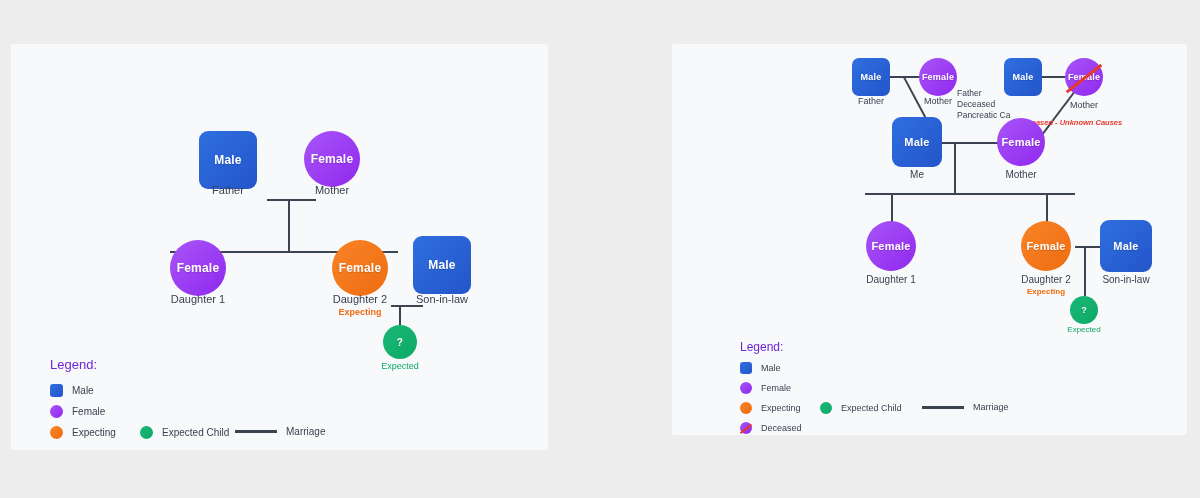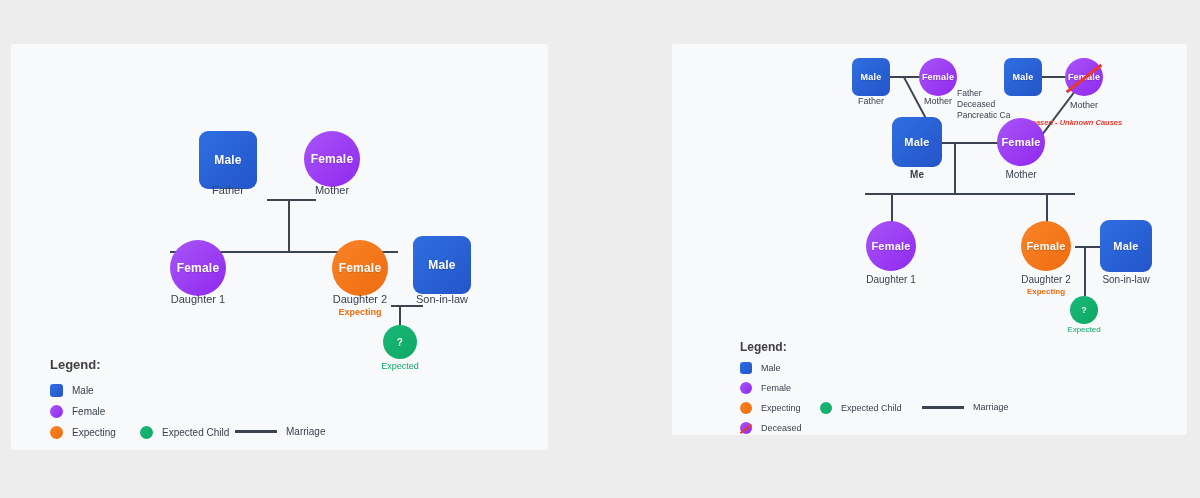--- a/index.html
+++ b/index.html
@@ -56,38 +56,38 @@
 
   .caption{
     position:absolute;
     text-align:center;
     color:#39424f;
     white-space:nowrap;
     line-height:1.25;
   }
   .caption .sub-expect{ display:block; color:#ef6c10; font-weight:bold; }
   .caption .sub-expected{ display:block; color:#0ea865; }
-  .caption.bold{ font-weight:bold; }
+  .caption.bold{ font-weight:normal; }
 
   .note{
     position:absolute;
     color:#39424f;
     line-height:1.28;
     white-space:pre-line;
   }
   .note.dead{
     color:#e8392c;
     font-style:italic;
     font-weight:bold;
     white-space:nowrap;
   }
 
   
   .legend{ position:absolute; }
-  .legend-title{ font-weight:bold; color:#404040; }
+  .legend-title{ font-weight:normal; color:#6d28d9; }
   .legend-row{ position:absolute; display:flex; align-items:center; }
   .sw{ position:relative; flex:0 0 auto; }
   .sw.sq{ border-radius:3px; }
   .sw.ci{ border-radius:50%; }
   .sw.male{ background:linear-gradient(135deg,#2f6fe0 0%,#2355c9 100%); }
   .sw.female{ background:linear-gradient(135deg,#a855f7 0%,#9028ef 100%); }
   .sw.expecting{ background:linear-gradient(135deg,#f98327 0%,#ef6c10 100%); }
   .sw.expected{ background:linear-gradient(135deg,#19b877 0%,#0ea865 100%); }
   .sw.deceased{ background:linear-gradient(135deg,#a855f7 0%,#9028ef 100%); }
   .lg-label{ color:#39424f; margin-left:9px; white-space:nowrap; }

